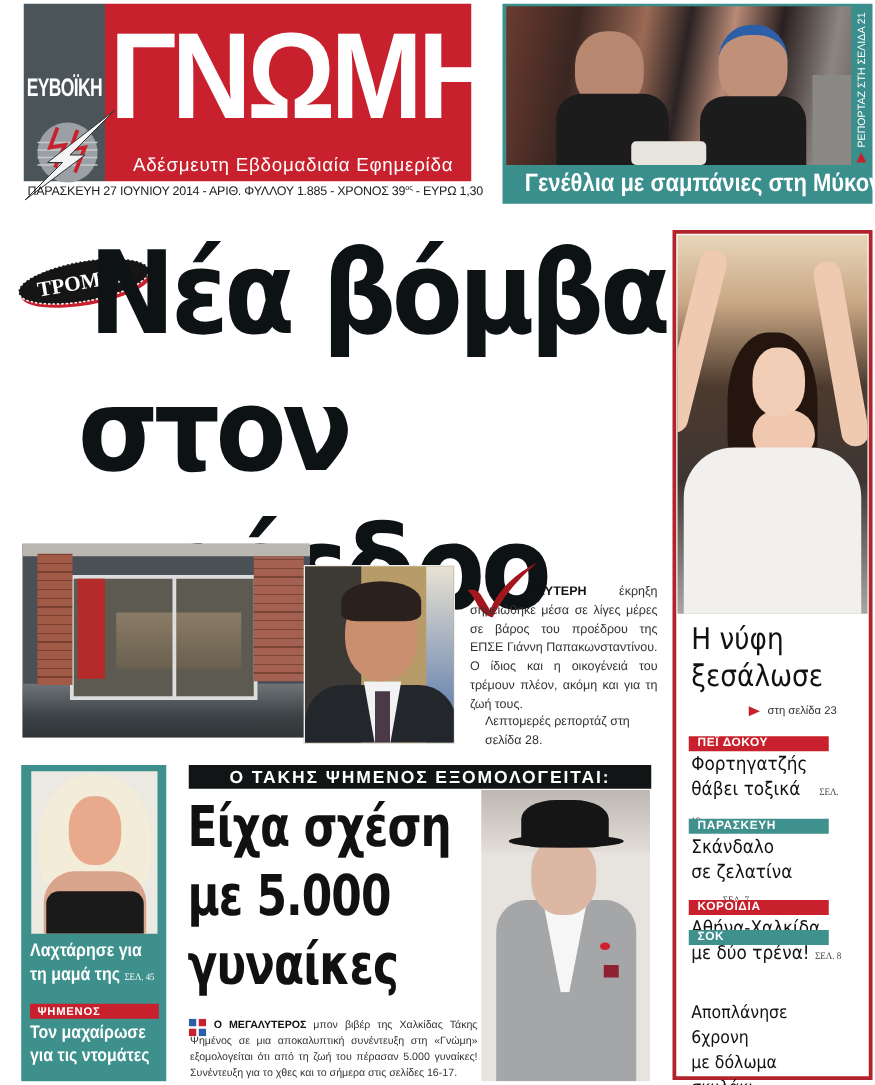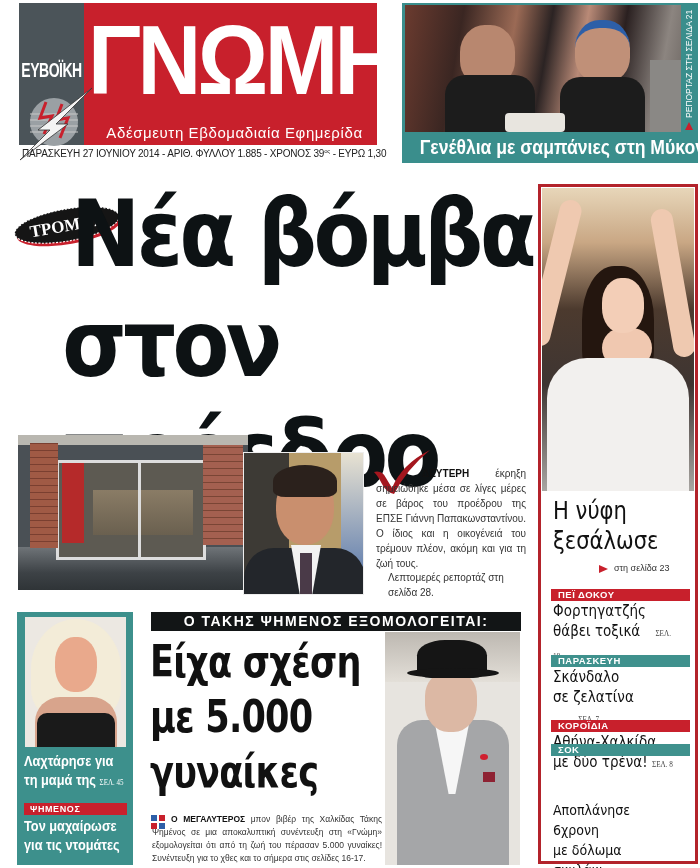--- a/index.html
+++ b/index.html
@@ -88,21 +88,21 @@
   .bride .arm-r { position:absolute; left: 120px; top: 20px; width: 22px; height: 150px; background: #efc9b0; transform: rotate(-10deg); border-radius: 12px; }
   .bride .hair { position:absolute; left: 40px; top: 78px; width: 72px; height: 120px; border-radius: 45% 45% 30% 30%; background: #24160f; }
   .bride .face { position:absolute; left: 60px; top: 90px; width: 42px; height: 55px; border-radius: 45%; background: #f3ceb7; }
   .bride .neck { position:absolute; left: 60px; top: 140px; width: 50px; height: 40px; background: #f0c8b0; border-radius: 20px; }
   .bride .dress { position:absolute; left: 5px; top: 170px; width: 142px; height: 140px; background: #f2f0ee; border-radius: 40px 40px 0 0; }
   .bride-title { left: 553px; top: 496px; width: 140px; font-size: 24px; line-height: 30px; color: #111;
     font-family: "DejaVu Sans", sans-serif; transform: scaleX(0.88); transform-origin: left top; }
   .bride-ref { left: 551px; top: 563px; font-size: 9px; color: #333; margin-left: 48px; }
   .tri-red { display:inline-block; width:0; height:0; border-top: 4px solid transparent; border-bottom: 4px solid transparent; border-left: 9px solid #c8202c; margin-right: 6px; vertical-align: middle; }
 
-  .rtag { left: 551px; width: 139px; height: 12px; color: #fff; font-weight: bold; font-size: 9.5px;
+  .rtag { left: 551px; width: 112px; height: 12px; color: #fff; font-weight: bold; font-size: 9.5px;
     line-height: 12px; padding-left: 7px; letter-spacing: 0.5px; }
   .rtag.red { background: #c8202c; }
   .rtag.teal { background: #3f918d; }
   .rhead { left: 553px; width: 135px; font-size: 15px; line-height: 20px; color: #111;
     font-family: "DejaVu Sans", sans-serif; transform: scaleX(0.9); transform-origin: left top; }
   .rpage { font-size: 8px; color: #444; font-family: "Liberation Serif", serif; }
 
   
   .tealbox { left: 17px; top: 612px; width: 116px; height: 253px; background: #3d908c; }
   .blonde { left: 25px; top: 617px; width: 101px; height: 130px; background: #ece8e2; overflow: hidden; }

